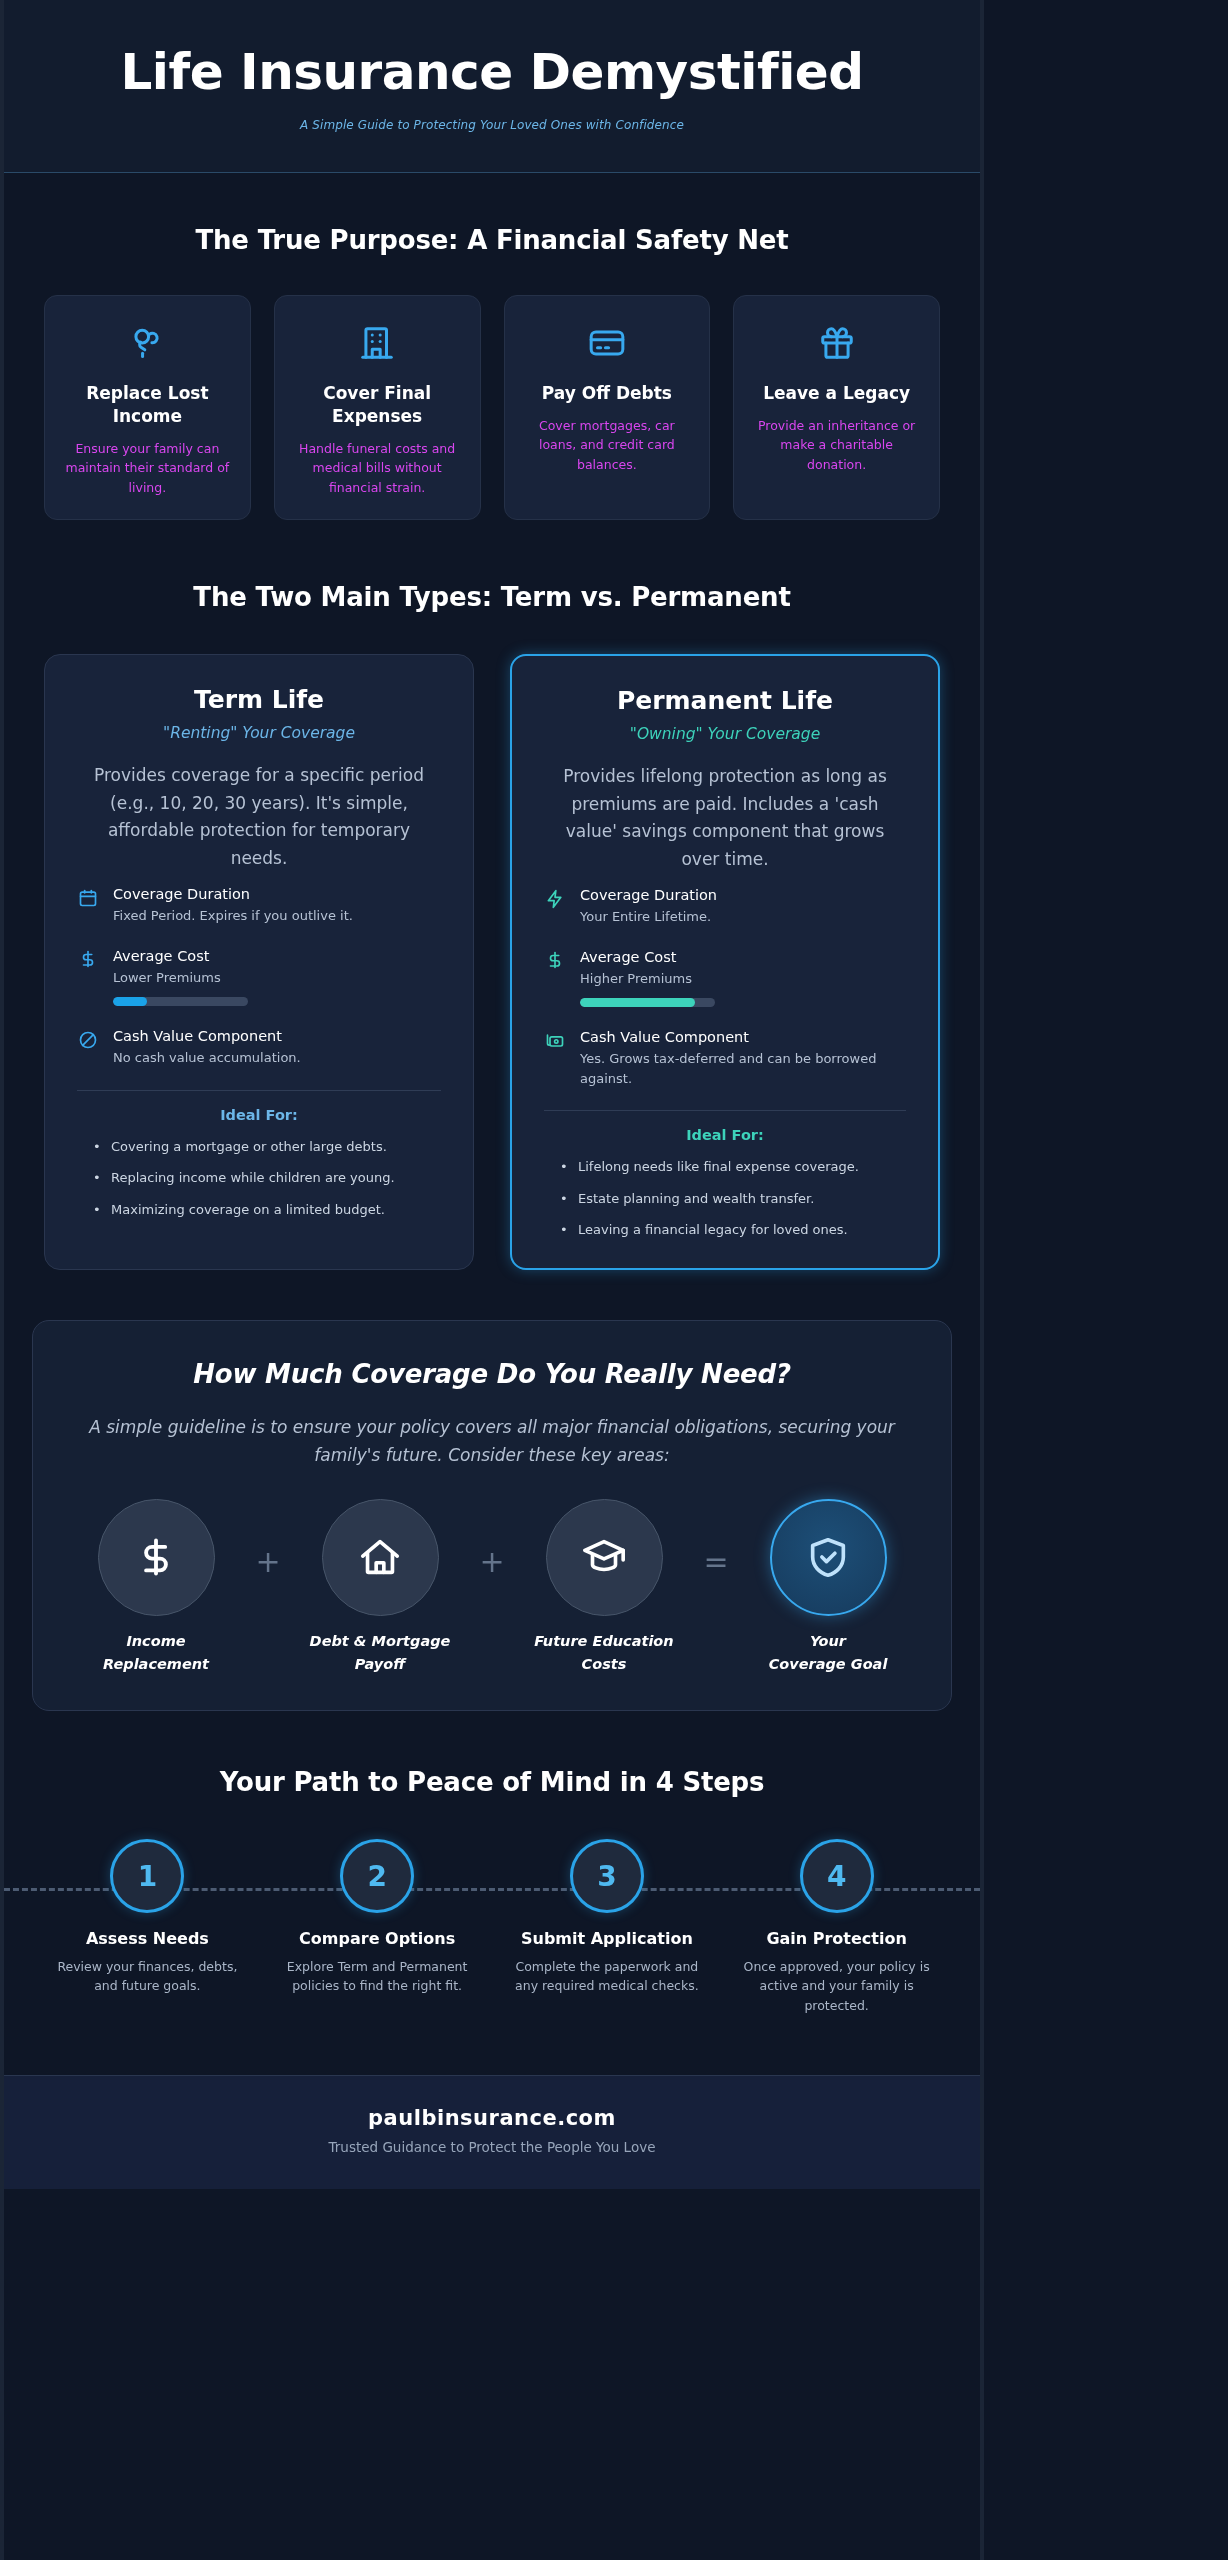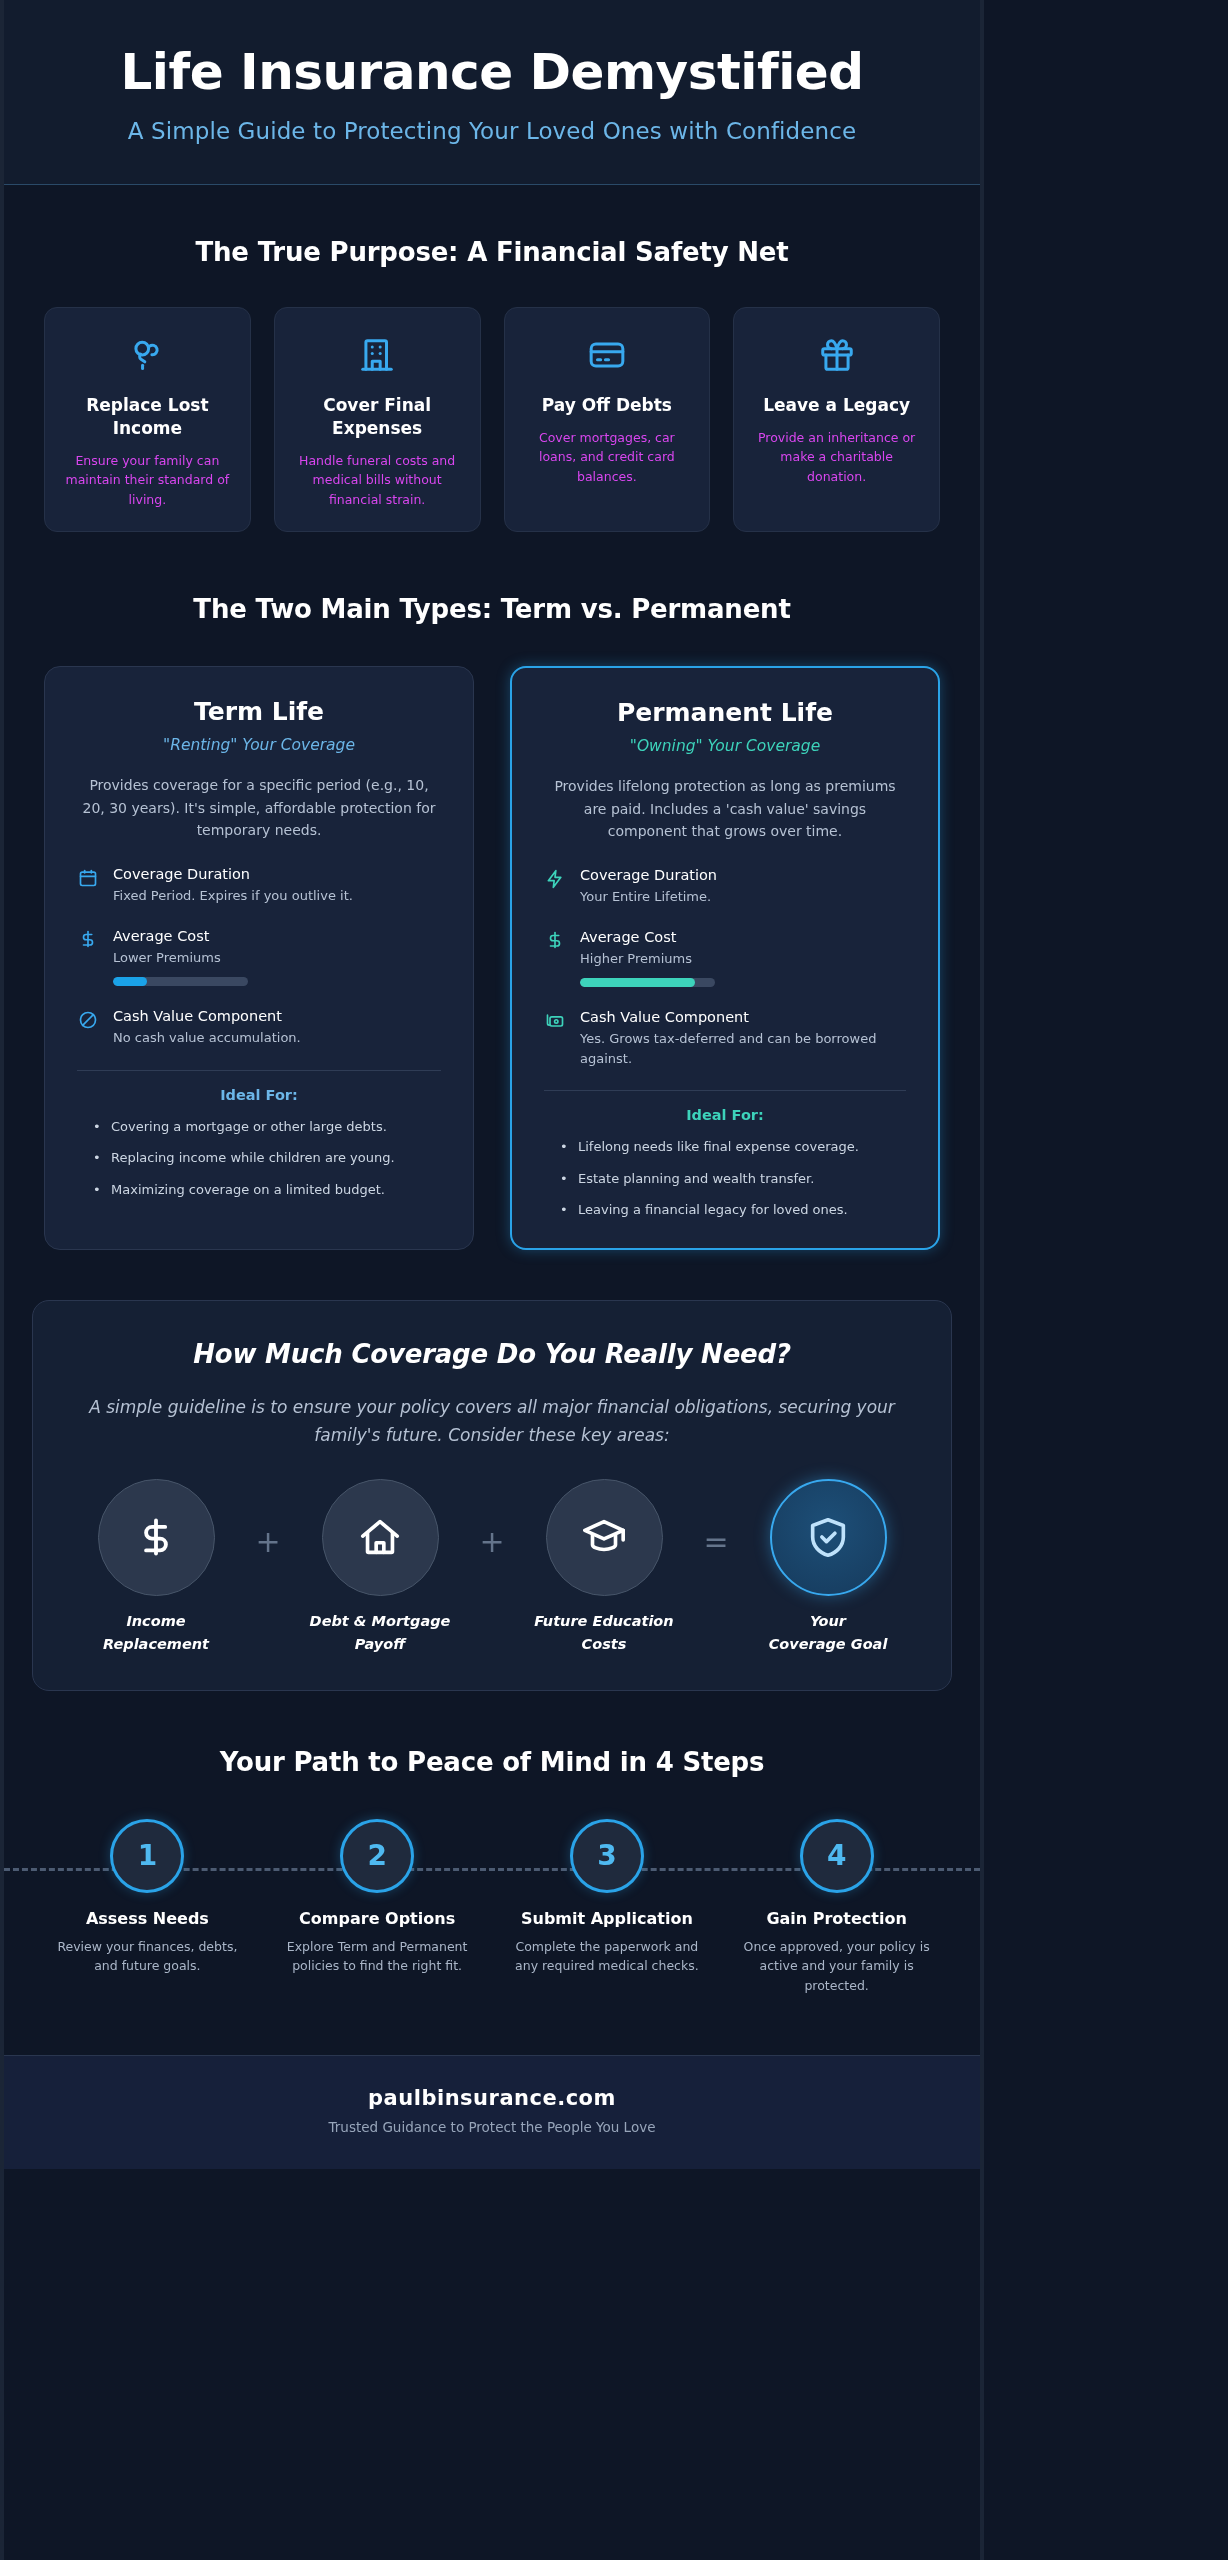--- a/index.html
+++ b/index.html
@@ -31,24 +31,25 @@
   }
   .header h1 {
     font-size: 50px;
     font-weight: 700;
     letter-spacing: -0.5px;
     color: #ffffff;
     line-height: 1.12;
     margin-bottom: 18px;
   }
   .header .subtitle {
-    font-size: 23px;
+    font-size: 12px;
     color: #6cb6e8;
     font-weight: 400;
     letter-spacing: 0.1px;
+    font-style: italic;
   }
 
   
   .section-title {
     text-align: center;
     font-size: 26px;
     font-weight: 700;
     color: #ffffff;
     letter-spacing: -0.2px;
   }
@@ -114,24 +115,24 @@
   .compare-sub {
     text-align: center;
     font-style: italic;
     font-size: 15.5px;
     margin-bottom: 20px;
   }
   .sub-term { color: #6cb6e8; }
   .sub-perm { color: #3dd3bb; }
   .compare-desc {
     text-align: center;
-    font-size: 14px;
+    font-size: 17px;
     color: #b6c2d4;
     line-height: 1.62;
-    margin-bottom: 24px;
+    margin-bottom: 14px;
     padding: 0 4px;
   }
 
   .feature {
     display: flex;
     gap: 14px;
     align-items: flex-start;
     margin-bottom: 22px;
   }
   .feature-icon { flex: 0 0 22px; padding-top: 2px; display:flex; justify-content:center; }

